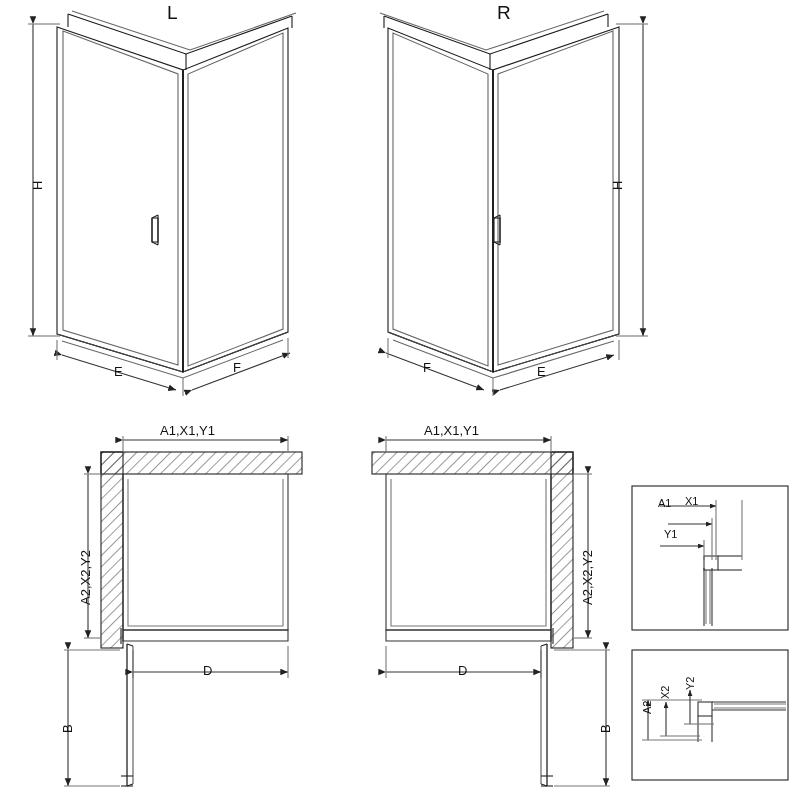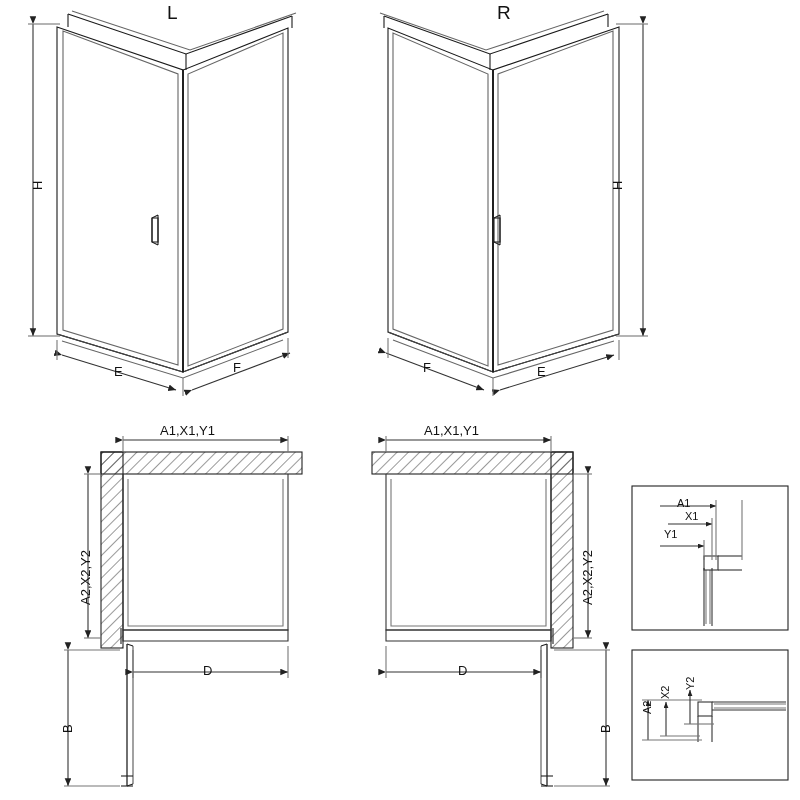--- a/index.html
+++ b/index.html
@@ -215,21 +215,21 @@
 
 <div class="lbl dim rot" style="left:78px;top:605px;">A2,X2,Y2</div>
 <div class="lbl dim rot" style="left:580px;top:605px;">A2,X2,Y2</div>
 
 <div class="lbl dim" style="left:203px;top:663px;">D</div>
 <div class="lbl dim" style="left:458px;top:663px;">D</div>
 
 <div class="lbl dim rot" style="left:60px;top:733px;">B</div>
 <div class="lbl dim rot" style="left:598px;top:733px;">B</div>
 
-<div class="lbl dim-sm" style="left:677px;top:497px;">A1</div>
-<div class="lbl dim-sm" style="left:685px;top:510px;">X1</div>
+<div class="lbl dim-sm" style="left:658px;top:497px;">A1</div>
+<div class="lbl dim-sm" style="left:685px;top:495px;">X1</div>
 <div class="lbl dim-sm" style="left:664px;top:528px;">Y1</div>
 
 <div class="lbl dim-sm rot" style="left:641px;top:714px;">A2</div>
 <div class="lbl dim-sm rot" style="left:659px;top:699px;">X2</div>
 <div class="lbl dim-sm rot" style="left:684px;top:690px;">Y2</div>
 
 </div>
 
 </body></html>

